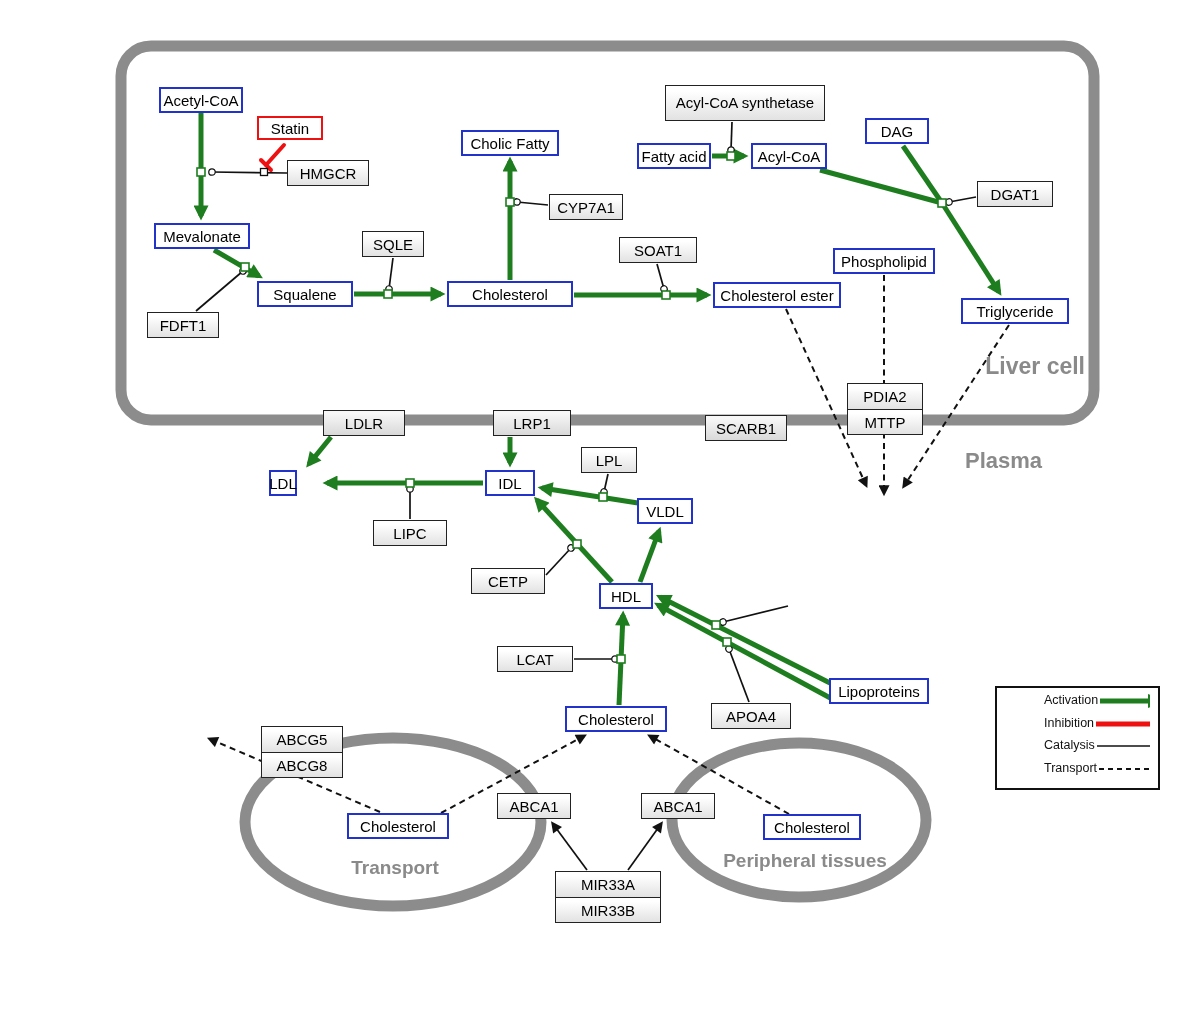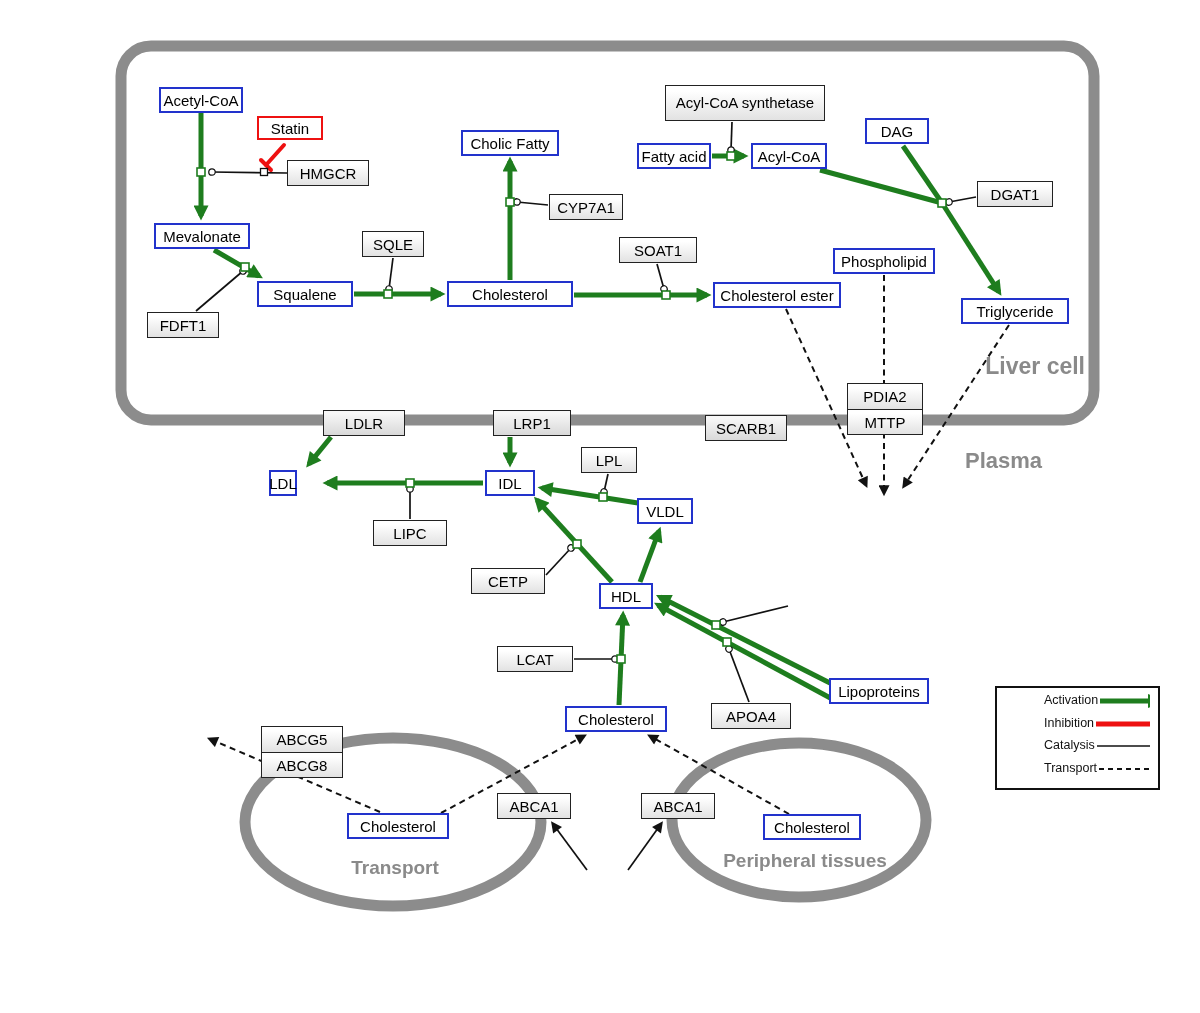--- a/index.html
+++ b/index.html
@@ -166,20 +166,24 @@
     <div class="box enz" style="left:641px;top:793px;width:74px">ABCA1</div>
 
     <div class="stack" style="left:847px;top:383px;width:76px">
       <div class="row">PDIA2</div>
       <div class="row">MTTP</div>
     </div>
     <div class="stack" style="left:261px;top:726px;width:82px">
       <div class="row">ABCG5</div>
       <div class="row">ABCG8</div>
     </div>
+    <div class="stack" style="left:555px;top:871px;width:106px">
+      <div class="row">MIR33A</div>
+      <div class="row">MIR33B</div>
+    </div>
 
 
     <div class="cmp-label" style="left:930px;top:353px;width:155px;text-align:right;font-size:23px">Liver cell</div>
     <div class="cmp-label" style="left:965px;top:448px;width:110px;font-size:22px">Plasma</div>
     <div class="cmp-label" style="left:320px;top:857px;width:150px;text-align:center;font-size:19px">Transport</div>
     <div class="cmp-label" style="left:700px;top:850px;width:210px;text-align:center;font-size:19px">Peripheral tissues</div>
 
     <div class="legend">
       <div class="lrow">
         <span class="llabel">Activation</span>

